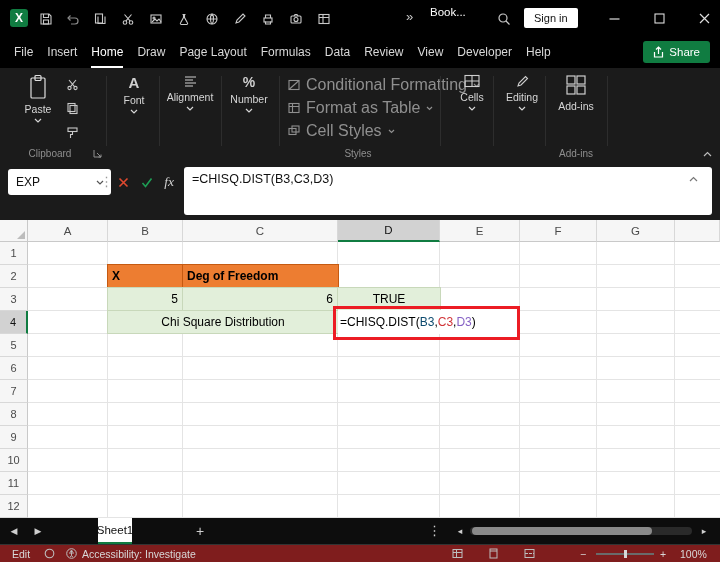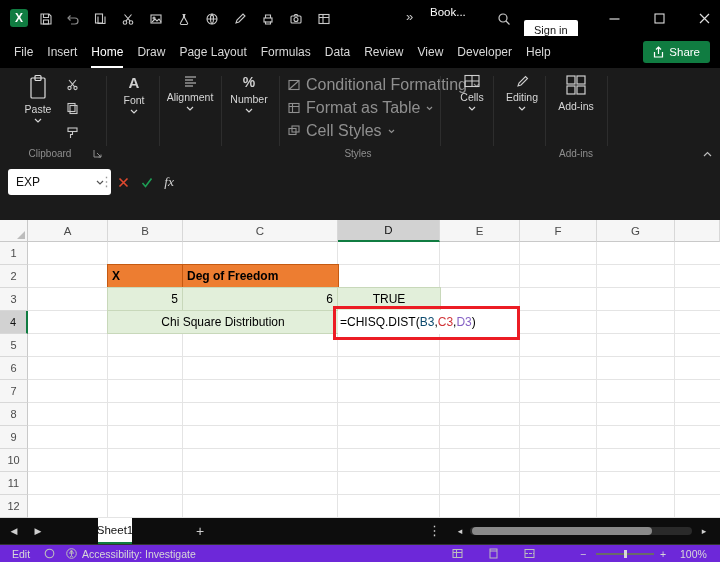--- a/index.html
+++ b/index.html
@@ -9,21 +9,21 @@
 
   
   #titlebar{position:absolute;left:0;top:0;width:720px;height:36px;background:#000;}
   #excel-logo{position:absolute;left:10px;top:9px;width:18px;height:18px;background:#107C41;
       border-radius:3px;color:#fff;font-size:12px;font-weight:bold;display:flex;align-items:center;justify-content:center;}
   .qat{position:absolute;top:11px;width:16px;height:16px;display:flex;align-items:center;justify-content:center;color:#c9c9c9;}
   #overflow-chevron{position:absolute;left:406px;top:9px;color:#c9c9c9;font-size:13px;}
   #doc-title{position:absolute;left:430px;top:6px;color:#fff;font-size:11.5px;}
   #search-btn{position:absolute;left:495px;top:10px;width:18px;height:18px;display:flex;align-items:center;justify-content:center;}
   #signin-btn{position:absolute;left:524px;top:8px;height:20px;padding:0 10px;background:#fff;border-radius:2px;
-      color:#111;font-size:11px;display:flex;align-items:center;margin-top:12px;}
+      color:#111;font-size:11px;display:flex;align-items:center;}
   .winctl{position:absolute;top:0;width:32px;height:36px;display:flex;align-items:center;justify-content:center;}
 
   
   #menubar{position:absolute;left:0;top:36px;width:720px;height:32px;background:#000;
       display:flex;align-items:stretch;padding-left:14px;gap:14px;}
   .mtab{color:#d8d8d8;font-size:12px;display:flex;align-items:center;border-bottom:2px solid transparent;padding-top:2px;}
   .mtab.active{color:#fff;border-bottom-color:#fff;}
   #share-btn{position:absolute;right:10px;top:41px;height:22px;padding:0 10px;background:#107C41;border-radius:3px;
       color:#fff;font-size:11.5px;display:flex;align-items:center;gap:5px;}
 
@@ -74,21 +74,21 @@
   #sheetbar{position:absolute;left:0;top:518px;width:720px;height:26px;background:#0d0d0d;}
   .navchev{position:absolute;top:0;height:26px;width:20px;display:flex;align-items:center;justify-content:center;color:#cfcfcf;font-size:9px;}
   #sheet-tab{position:absolute;left:98px;top:0;width:34px;height:26px;background:#fff;color:#111;font-size:11.5px;
       display:flex;align-items:center;justify-content:center;border-bottom:2px solid #107C41;box-sizing:border-box;}
   #add-sheet{position:absolute;left:190px;top:0;height:26px;width:20px;display:flex;align-items:center;justify-content:center;color:#cfcfcf;font-size:14px;}
   #sheet-dots{position:absolute;left:428px;top:5px;color:#cfcfcf;font-size:13px;}
   #hscroll-track{position:absolute;left:470px;top:9px;width:222px;height:8px;background:#2a2a2a;border-radius:4px;}
   #hscroll-thumb{position:absolute;left:472px;top:9px;width:180px;height:8px;background:#8a8a8a;border-radius:4px;}
 
   
-  #statusbar{position:absolute;left:0;top:544px;width:720px;height:18px;background:#6d28d9;border-top:1px solid #333;
+  #statusbar{position:absolute;left:0;top:544px;width:720px;height:18px;background:#7f1d1d;border-top:1px solid #333;
       color:#d8d8d8;font-size:10.5px;box-sizing:border-box;}
   .sb-item{position:absolute;top:0;height:17px;display:flex;align-items:center;}
   #zoom-track{position:absolute;left:596px;top:8px;width:58px;height:2px;background:#6a6a6a;}
   #zoom-thumb{position:absolute;left:624px;top:5px;width:3px;height:8px;background:#d8d8d8;}
 </style>
 </head>
 <body>
 
 <div id="titlebar">
   <div id="excel-logo">X</div>
@@ -363,20 +363,28 @@
         <path d="M1.5 1.5l8 8M9.5 1.5l-8 8"></path>
       </svg>
   </div>
   <div class="fbar-btn" style="left:136px">
     <svg width="12" height="11" fill="none" stroke="#1E9E55" stroke-width="1.6">
         <path d="M1.5 6l3 3.5L10.5 1.5"></path>
       </svg>
   </div>
   <div class="fbar-btn" style="left:158px">
     <span id="fx-label">fx</span>
+  </div>
+  <div id="formula-input">
+    <span>=CHISQ.DIST(B3,C3,D3)</span>
+    <div id="formula-collapse">
+      <svg width="9" height="6" fill="none" stroke="#777" stroke-width="1.2">
+          <path d="M1 5l3.5-3.5L8 5"></path>
+        </svg>
+    </div>
   </div>
 </div>
 
 <div id="grid">
   <div id="corner"></div>
 
   <div class="colheader" style="left:28px;width:80px">A</div>
   <div class="colheader" style="left:108px;width:75px">B</div>
   <div class="colheader" style="left:183px;width:155px">C</div>
   <div class="colheader sel" style="left:338px;width:102px">D</div>

